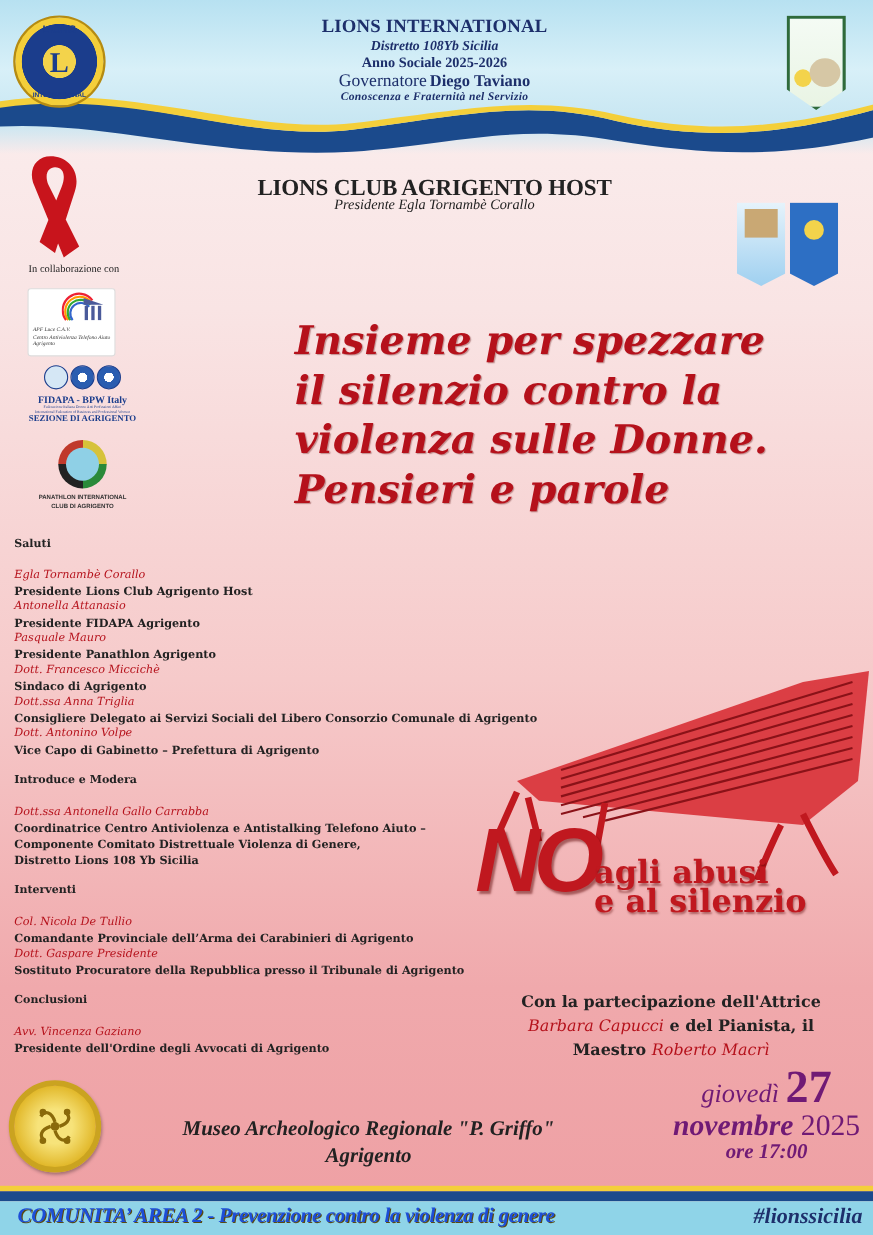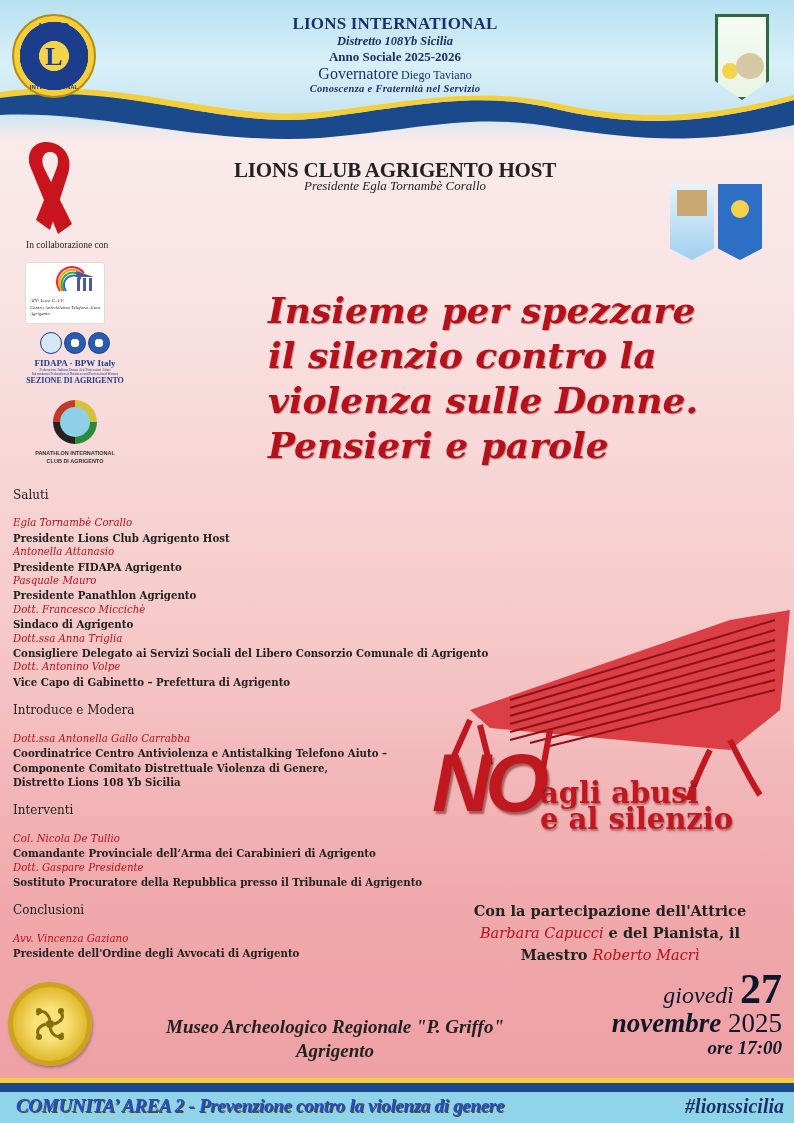--- a/index.html
+++ b/index.html
@@ -32,21 +32,21 @@
   .lions-logo .top { top: 6px; font-size: 10px; }
   .lions-logo .bot { bottom: 6px; font-size: 6px; }
   .header-text {
     position: absolute; left: 250px; top: 14px; width: 290px; text-align: center; color: #1d2f6b;
     font-family: "Liberation Serif", serif;
   }
   .ht-title { font-size: 17px; font-weight: bold; letter-spacing: 0.2px; }
   .ht-district { font-size: 12.5px; font-style: italic; font-weight: bold; }
   .ht-year { font-size: 13px; font-weight: bold; }
   .ht-gov { font-size: 11px; }
-  .ht-gov span { font-size: 12px; font-weight: normal; }
+  .ht-gov span { font-size: 15px; font-weight: bold; }
   .ht-motto { font-size: 10.5px; font-style: italic; font-weight: bold; letter-spacing: 0.3px; }
   .pennant {
     position: absolute; left: 715px; top: 14px; width: 54px; height: 86px;
     background: linear-gradient(180deg, #f4fbf4 0%, #e9f4e4 100%);
     border: 3px solid #2f6a3a;
     clip-path: polygon(0 0, 100% 0, 100% 78%, 50% 100%, 0 78%);
   }
   .pennant .sun { position: absolute; left: 4px; top: 46px; width: 16px; height: 16px; border-radius: 50%; background: #f3d34b; }
   .pennant .tree { position: absolute; left: 18px; top: 36px; width: 28px; height: 26px; border-radius: 50%; background: #d6c7a5; }
 
@@ -94,21 +94,21 @@
 
   .main-title {
     position: absolute; left: 268px; top: 288px; width: 520px;
     font-family: "DejaVu Serif", serif; font-style: italic; font-weight: bold;
     font-size: 36px; line-height: 45px; color: #b5111b;
     text-shadow: 1px 1px 1px rgba(90,0,0,0.35);
   }
   .main-title div { white-space: nowrap; }
 
   .program { position: absolute; left: 13px; top: 488px; width: 470px; font-family: "DejaVu Serif", serif; font-size: 10.2px; line-height: 14.4px; }
-  .program .sec { color: #222; font-weight: normal; margin-bottom: 14px; font-size: 12px; }
+  .program .sec { color: #222; font-weight: bold; margin-bottom: 14px; font-size: 10px; }
   .program .sec-gap { height: 14px; }
   .program .name { color: #b5111b; font-style: italic; }
   .program .role { color: #222; font-weight: bold; }
 
   .bench { position: absolute; left: 430px; top: 600px; width: 364px; height: 200px; }
   .no-text {
     position: absolute; left: 432px; top: 742px; font-family: "Liberation Sans", sans-serif; font-weight: bold; font-style: italic;
     font-size: 82px; line-height: 82px; color: #c0181f; letter-spacing: -6px;
     text-shadow: 2px 3px 2px rgba(90,0,0,0.5);
   }
@@ -127,21 +127,21 @@
     position: absolute; left: 8px; top: 982px; width: 84px; height: 84px; border-radius: 50%;
     border: 5px solid #caa320; background: radial-gradient(circle, #f7e37a 0 30%, #e2b92c 70%, #b08a14 100%);
     box-shadow: 1px 2px 3px rgba(0,0,0,0.3);
   }
   .emblem .swirl { position: absolute; left: 14px; top: 14px; width: 46px; height: 46px; }
 
   .venue {
     position: absolute; left: 115px; top: 1015px; width: 440px; text-align: center;
     font-family: "Liberation Serif", serif; font-style: italic; font-weight: bold; font-size: 19px; line-height: 24px; color: #222;
   }
-  .date { position: absolute; right: 12px; top: 974px; text-align: right; font-family: "Liberation Serif", serif; font-style: italic; color: #0f172a; }
+  .date { position: absolute; right: 12px; top: 974px; text-align: center; font-family: "Liberation Serif", serif; font-style: italic; color: #701a75; }
   .date .d1 { font-size: 24px; line-height: 30px; }
   .date .d1 b { font-style: normal; font-size: 42px; font-weight: bold; }
   .date .d2 { font-size: 27px; line-height: 26px; font-weight: bold; }
   .date .d2 span { font-style: normal; font-weight: normal; }
   .date .d3 { font-size: 19px; line-height: 24px; font-weight: bold; }
 
   .footer-stripe-y { position: absolute; left: 0; top: 1078px; width: 794px; height: 5px; background: #f4cf3a; }
   .footer-stripe-b { position: absolute; left: 0; top: 1083px; width: 794px; height: 9px; background: #1b4a8c; }
   .footer {
     position: absolute; left: 0; top: 1092px; width: 794px; height: 31px; background: #8fd4e8;

